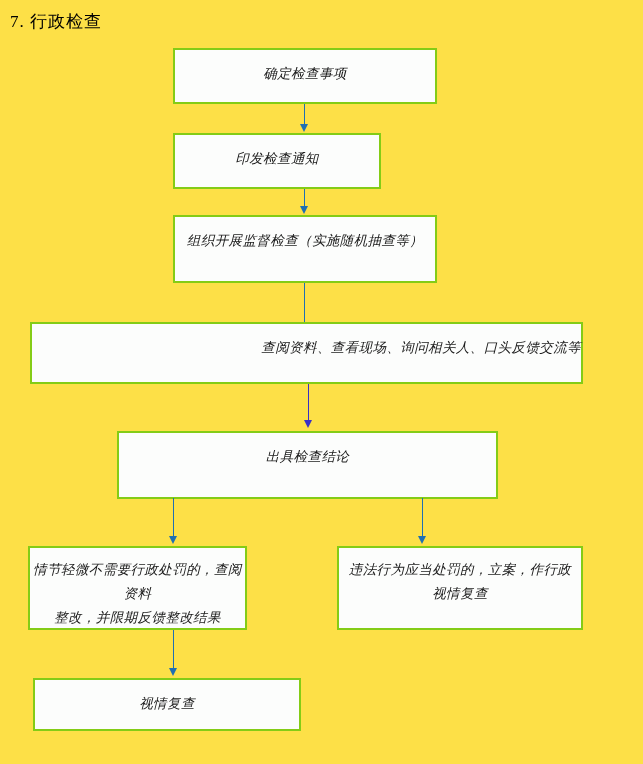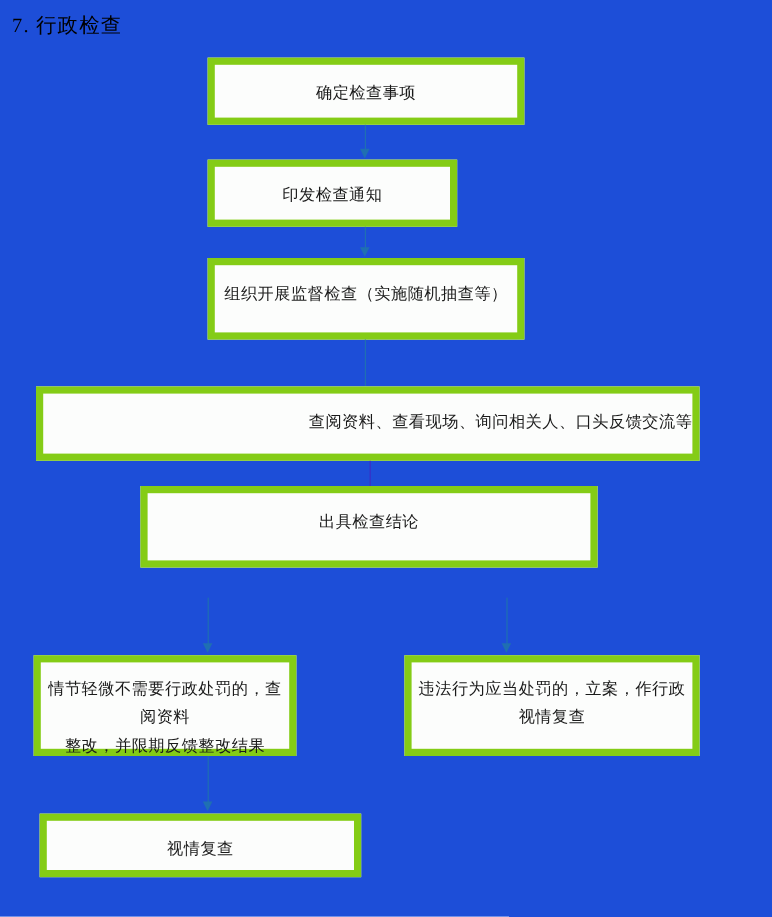--- a/index.html
+++ b/index.html
@@ -7,45 +7,46 @@
     padding: 0;
     background: #ffffff;
   }
   body {
     font-family: "Liberation Serif", "DejaVu Serif", serif;
   }
   #canvas {
     position: relative;
     width: 643px;
     height: 764px;
-    background: #1d4ed8;
+    background: #fde047;
     overflow: hidden;
   }
   .title {
     position: absolute;
     left: 10px;
     top: 10px;
     font-size: 17px;
     font-family: "Liberation Serif", "DejaVu Serif", serif;
     color: #000000;
     letter-spacing: 1px;
     white-space: nowrap;
   }
   .node {
     position: absolute;
     box-sizing: border-box;
-    border: 6px solid #84cc16;
+    border: 2px solid #84cc16;
     background: #FCFDFC;
     font-family: "Liberation Sans", "DejaVu Sans", sans-serif;
     font-size: 13.5px;
     color: #1a1a1a;
     text-align: center;
     line-height: 22px;
     padding-top: 13px;
     letter-spacing: 0.4px;
+    font-style: italic;
   }
   .node.two-line {
     padding-top: 10px;
     line-height: 24px;
   }
   .vline {
     position: absolute;
     width: 1px;
     background: #1F6FB2;
   }
@@ -83,21 +84,21 @@
 
   <div class="node" style="left:173px; top:215px; width:264px; height:68px;">组织开展监督检查（实施随机抽查等）</div>
 
   <div class="vline" style="left:304px; top:283px; height:39px;"></div>
 
   <div class="node" style="left:30px; top:322px; width:553px; height:62px;text-align:right;">查阅资料、查看现场、询问相关人、口头反馈交流等</div>
 
   <div class="vline violet" style="left:308px; top:384px; height:38px;"></div>
   <div class="arrowhead violet" style="left:304px; top:420px;"></div>
 
-  <div class="node" style="left:117px; top:405px; width:381px; height:68px;">出具检查结论</div>
+  <div class="node" style="left:117px; top:431px; width:381px; height:68px;">出具检查结论</div>
 
   <div class="vline" style="left:173px; top:498px; height:40px;"></div>
   <div class="arrowhead" style="left:169px; top:536px;"></div>
 
   <div class="vline" style="left:422px; top:498px; height:40px;"></div>
   <div class="arrowhead" style="left:418px; top:536px;"></div>
 
   <div class="node two-line" style="left:28px; top:546px; width:219px; height:84px;">
     <div>情节轻微不需要行政处罚的，查阅资料</div>
     <div>整改，并限期反馈整改结果</div>

